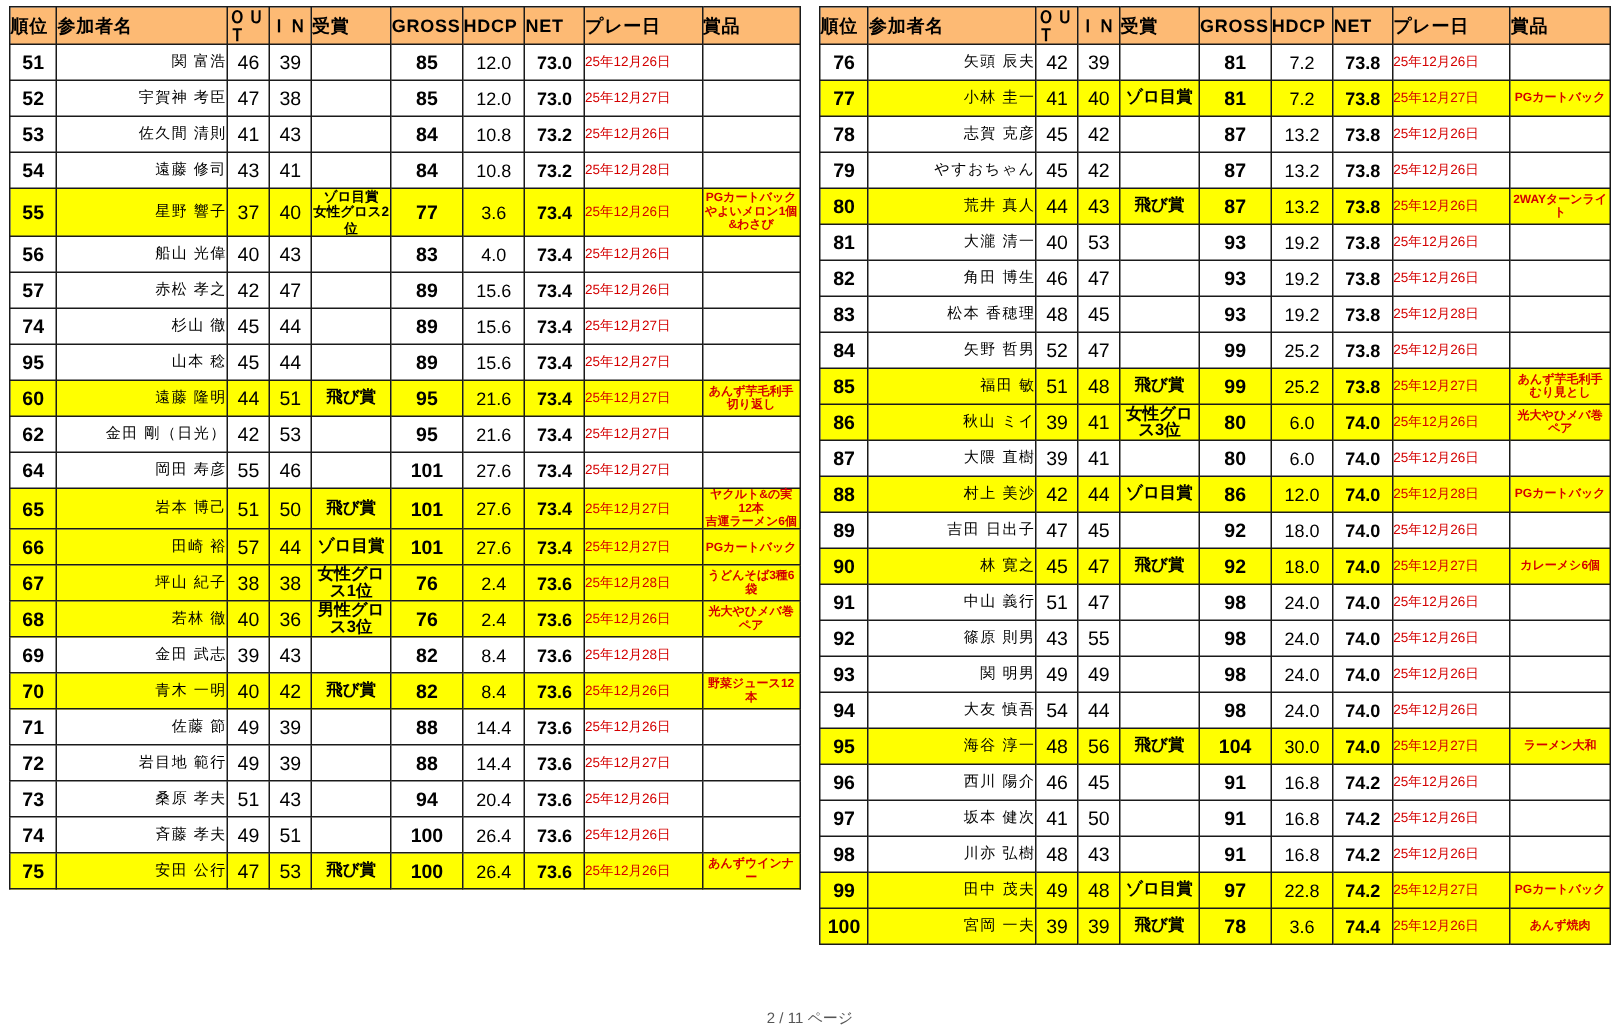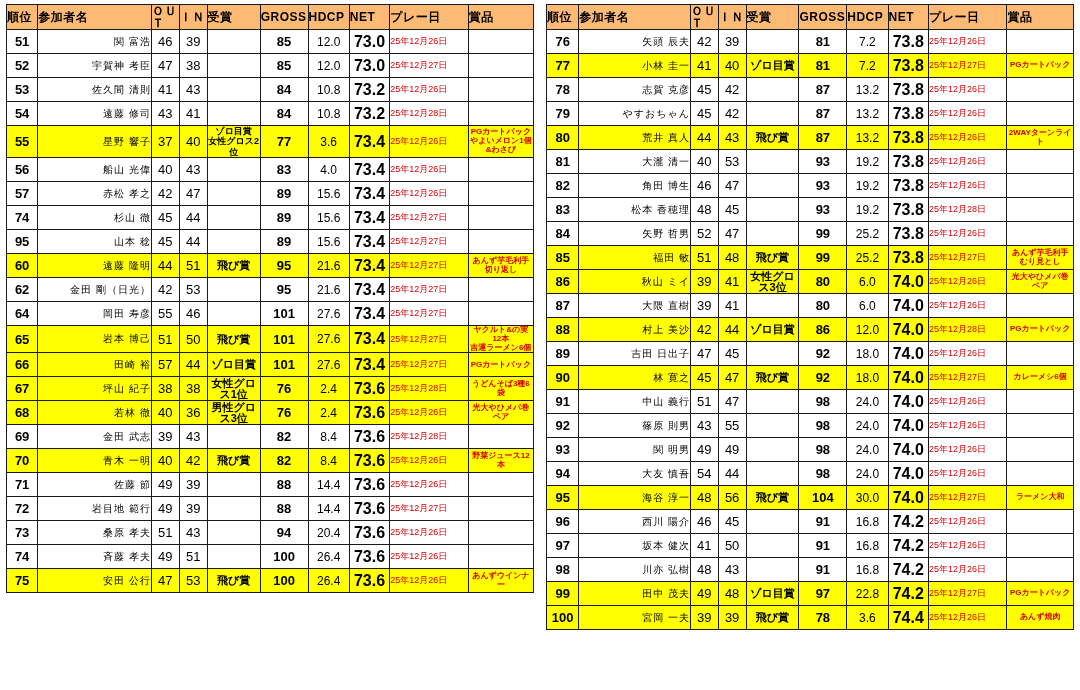--- a/index.html
+++ b/index.html
@@ -20,21 +20,21 @@
   col.c-net{width:42px;}
   col.c-date{width:82px;}
   col.c-prize{width:74px;}
   td.rank{text-align:center;font-weight:700;font-size:13px;}
   td.name{text-align:right;padding-left:8px;font-size:10px;font-weight:400;letter-spacing:1px;}
   td.num{text-align:center;font-size:13px;}
   td.award{text-align:center;font-size:11px;font-weight:700;}
   td.award.small{font-size:9px;line-height:1.15;}
   td.gross{text-align:center;font-size:13px;font-weight:700;}
   td.hdcp{text-align:center;font-size:12px;}
-  td.net{text-align:center;font-size:16px;font-weight:700;}
+  td.net{text-align:center;font-size:12px;font-weight:700;}
   td.date{font-size:9px;color:#d40000;white-space:nowrap;}
   td.prize{text-align:center;font-size:8px;color:#d40000;font-weight:700;line-height:1.1;padding:0 1px;}
   tr.hl td{background:#ffff00;}
   .footer{position:absolute;left:0;right:0;bottom:4px;text-align:center;font-size:10px;color:#555;}
 </style>
 </head>
 <body>
 
 <div class="page">
   <div class="tables">
@@ -672,13 +672,14 @@
             <td class="hdcp">3.6</td>
             <td class="net">74.4</td>
             <td class="date">25年12月26日</td>
             <td class="prize">あんず焼肉</td>
           </tr>
         </tbody>
     </table>
 
   </div>
 
+  <div class="footer">2 / 11 ページ</div>
 </div>
 
 </body></html>

